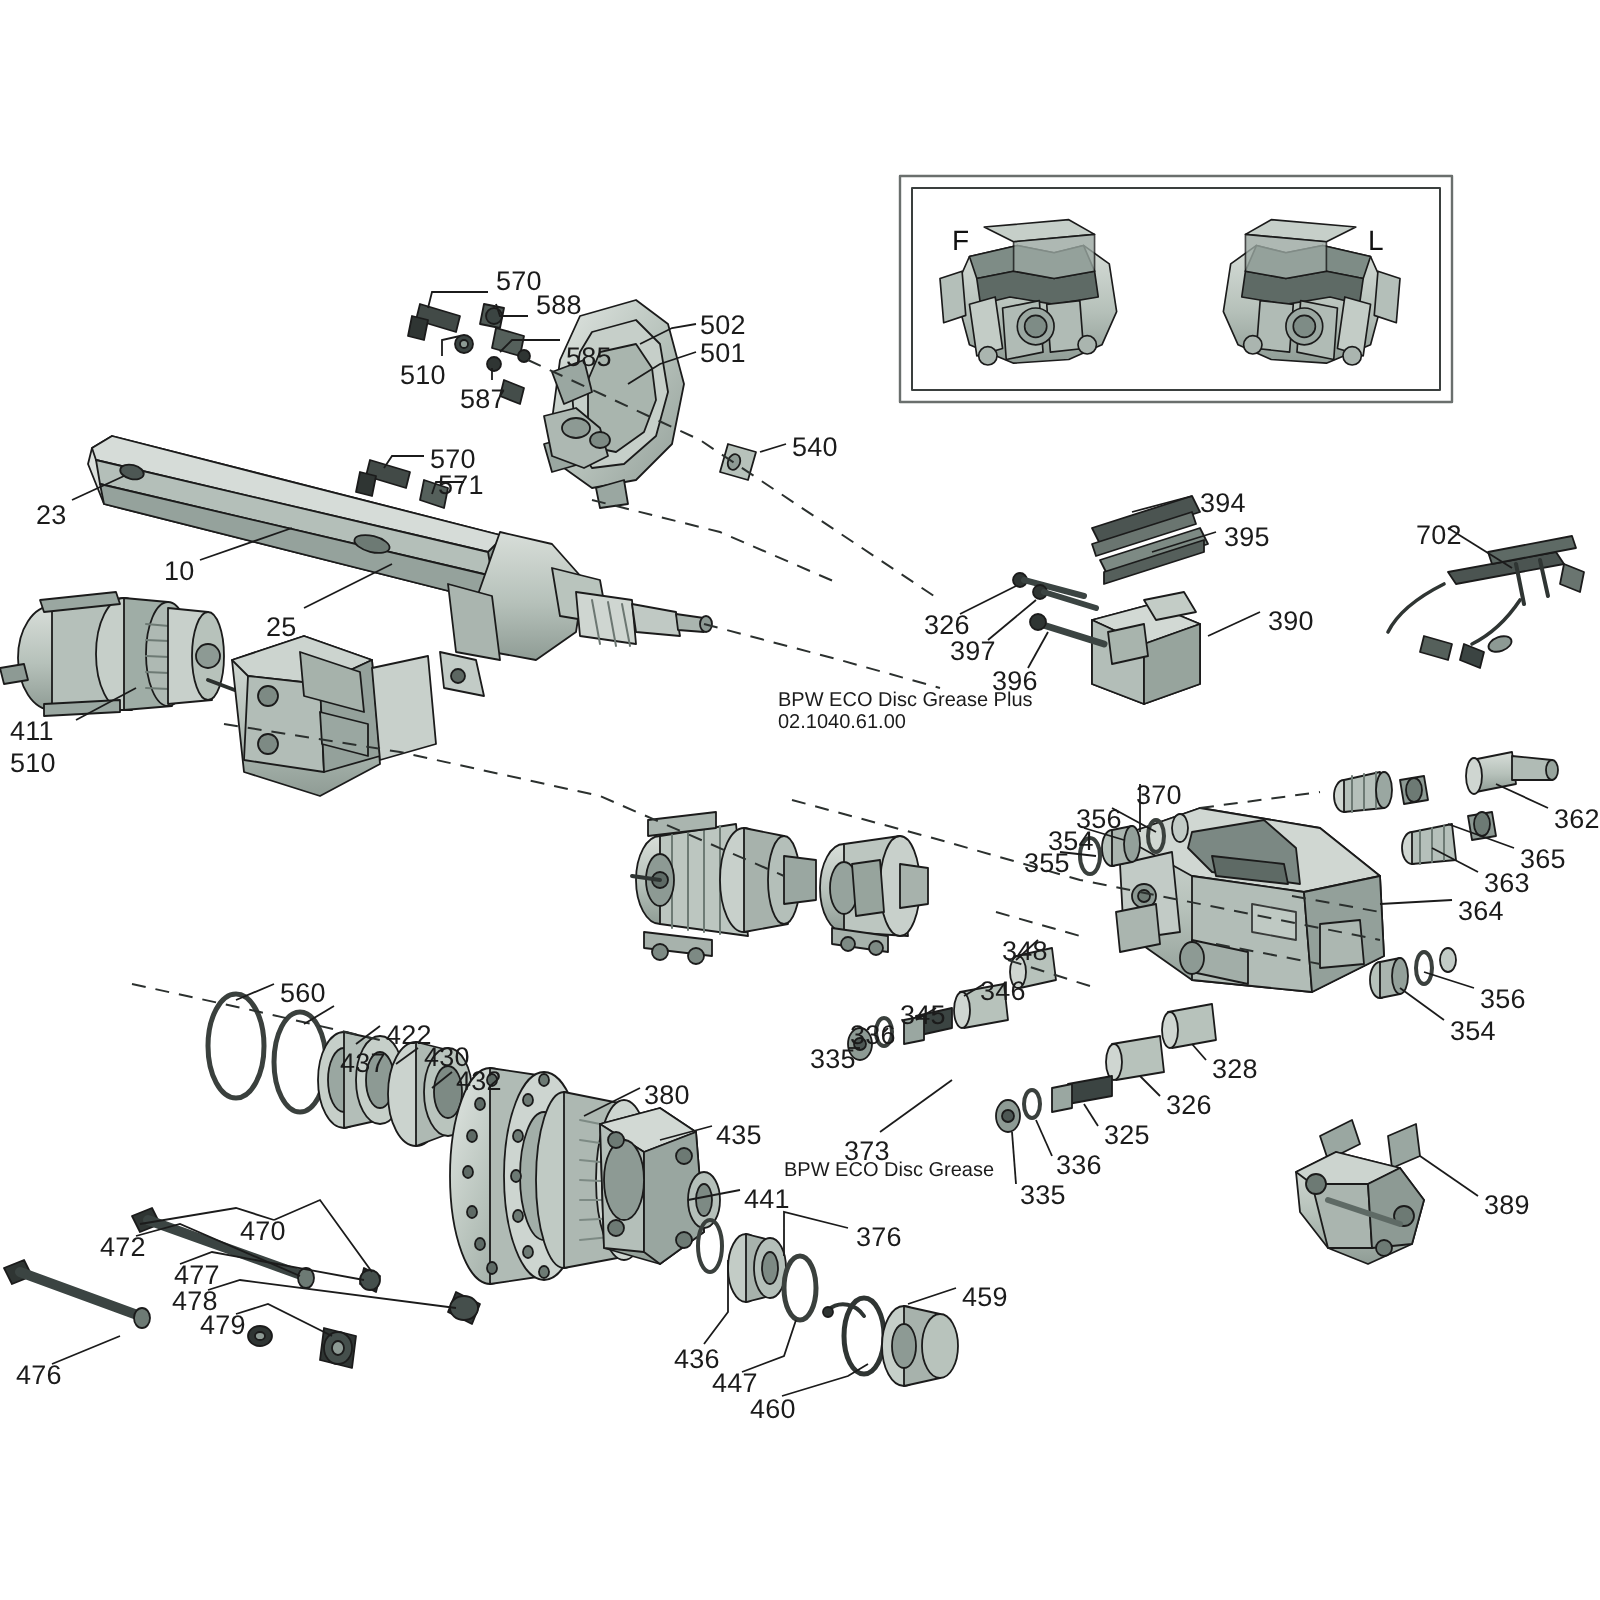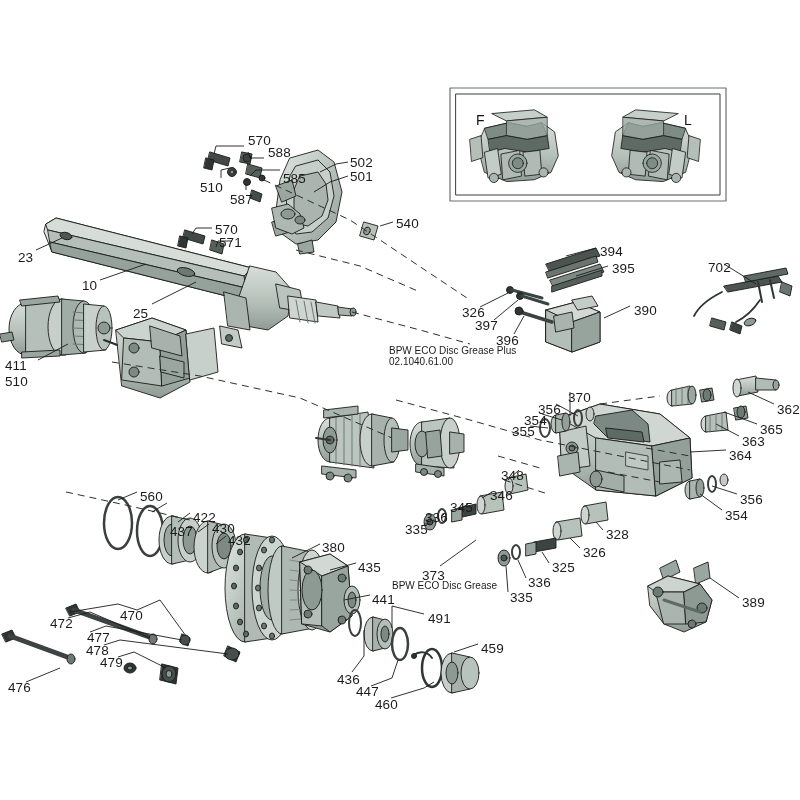--- a/index.html
+++ b/index.html
@@ -536,21 +536,21 @@
       <div class="lbl" style="left: 422px; top: 568px;">373</div>
       <div class="lbl" style="left: 742px; top: 595px;">389</div>
       <div class="lbl" style="left: 140px; top: 489px;">560</div>
       <div class="lbl" style="left: 170px; top: 500px; margin-top: 24px;">437</div>
       <div class="lbl" style="left: 193px; top: 510px;">422</div>
       <div class="lbl" style="left: 212px; top: 521px;">430</div>
       <div class="lbl" style="left: 228px; top: 533px;">432</div>
       <div class="lbl" style="left: 322px; top: 540px;">380</div>
       <div class="lbl" style="left: 358px; top: 560px;">435</div>
       <div class="lbl" style="left: 372px; top: 592px;">441</div>
-      <div class="lbl" style="left: 428px; top: 611px;">491</div>
+      <div class="lbl" style="left: 428px; top: 611px;">376</div>
       <div class="lbl" style="left: 481px; top: 641px;">459</div>
       <div class="lbl" style="left: 337px; top: 672px;">436</div>
       <div class="lbl" style="left: 356px; top: 684px;">447</div>
       <div class="lbl" style="left: 375px; top: 697px;">460</div>
       <div class="lbl" style="left: 120px; top: 608px;">470</div>
       <div class="lbl" style="left: 50px; top: 616px;">472</div>
       <div class="lbl" style="left: 87px; top: 630px;">477</div>
       <div class="lbl" style="left: 86px; top: 643px;">478</div>
       <div class="lbl" style="left: 100px; top: 655px;">479</div>
       <div class="lbl" style="left: 8px; top: 680px;">476</div>

